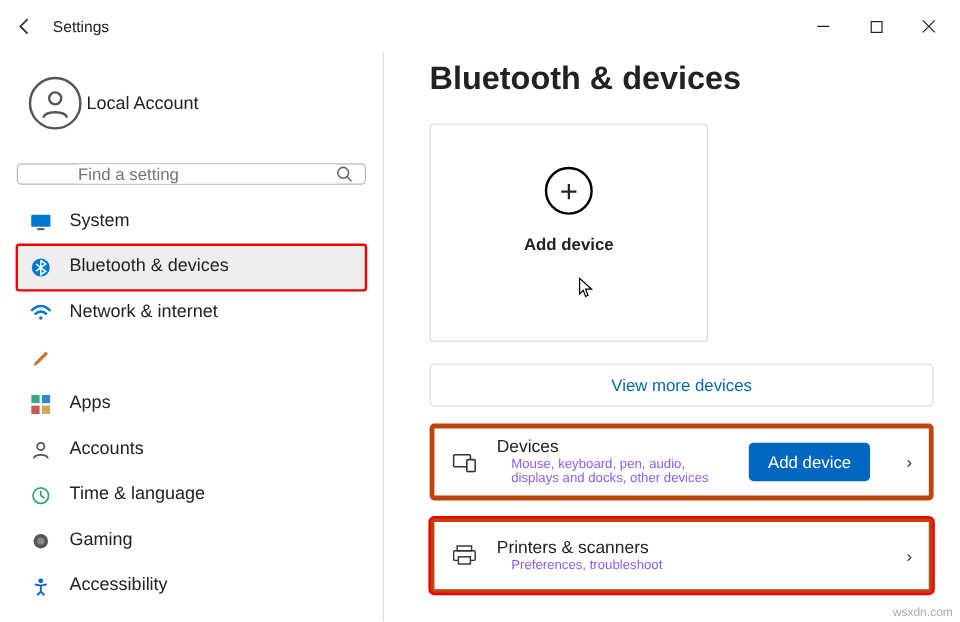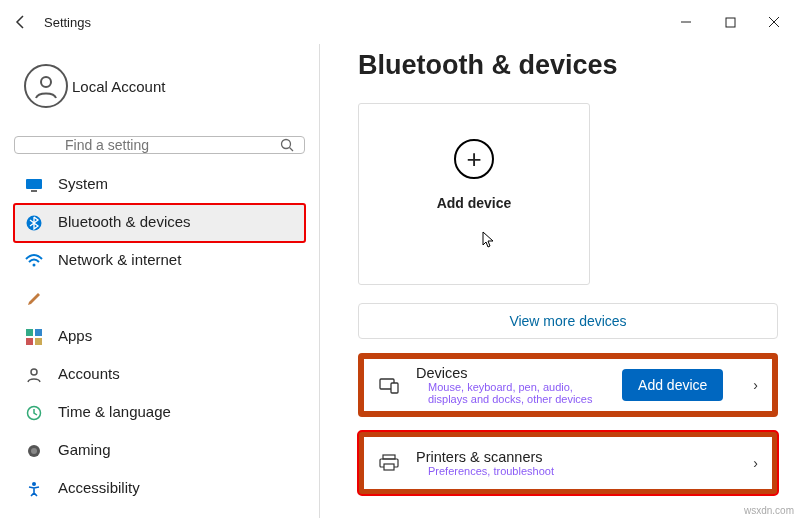--- a/index.html
+++ b/index.html
@@ -22,21 +22,21 @@
   .navitem .ico { width: 20px; height: 20px; display: flex; align-items: center; justify-content: center; font-size: 15px; }
   .navitem .lbl { font-size: 15px; }
   .highlight-red { outline: 2px solid #e00; outline-offset: -1px; border-radius: 2px; }
   .right { flex: 1; padding: 6px 22px 0 38px; overflow: hidden; }
   .page-heading { font-size: 27px; font-weight: 600; margin-bottom: 22px; }
   .add-card { width: 232px; height: 182px; border: 1px solid #ddd; border-radius: 3px; display: flex; flex-direction: column; align-items: center; justify-content: center; gap: 14px; cursor: pointer; }
   .plus-circ { width: 40px; height: 40px; border: 2px solid #000; border-radius: 50%; display: flex; align-items: center; justify-content: center; font-size: 26px; line-height: 1; }
   .add-card .lbl { font-size: 14px; font-weight: 600; margin-top: 2px; }
   .cursor { position: relative; align-self: center; }
   .viewmore { margin-top: 18px; height: 36px; border: 1px solid #ddd; border-radius: 4px; display: flex; align-items: center; justify-content: center; color: #0369a1; font-size: 14px; cursor: pointer; width: 100%; }
-  .row { margin-top: 14px; height: 64px; border: 6px solid #c2410c; border-radius: 4px; display: flex; align-items: center; padding: 0 14px 0 14px; gap: 16px; cursor: pointer; }
+  .row { margin-top: 14px; height: 64px; border: 4px solid #c2410c; border-radius: 4px; display: flex; align-items: center; padding: 0 14px 0 14px; gap: 16px; cursor: pointer; }
   .row .ico { width: 22px; display:flex; justify-content:center; font-size:18px; }
   .row .txt { flex: 1; }
   .row .txt .t { font-size: 14.5px; }
   .row .txt .s { font-size: 11px; color: #8b5cf6; margin-left: 12px; }
   .row .chev { color: #333; }
   .btn-blue { background: #0067c0; color: #fff; border-radius: 4px; padding: 8px 16px; font-size: 14px; cursor: pointer; }
   svg { display: block; }
   .watermark { position: absolute; right: 6px; bottom: 2px; font-size: 10px; color: #aaa; }
 </style>
 </head>

